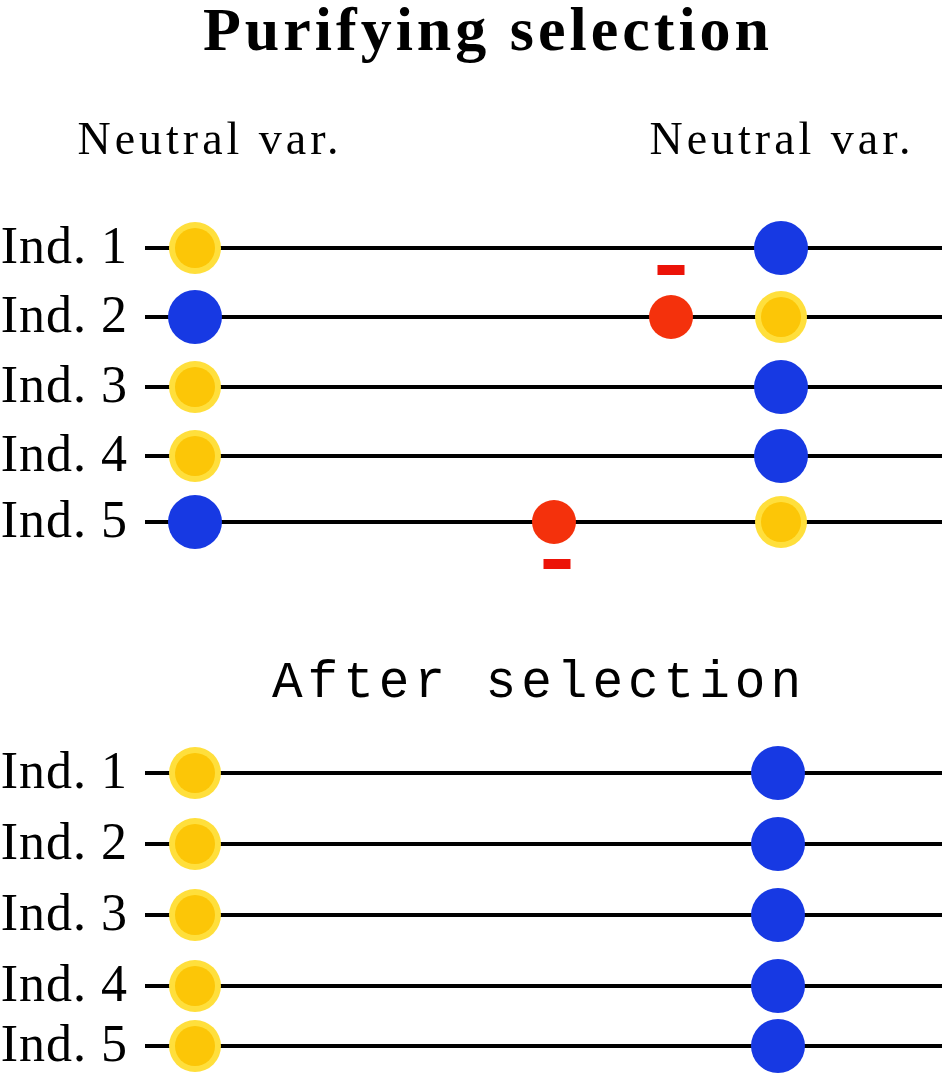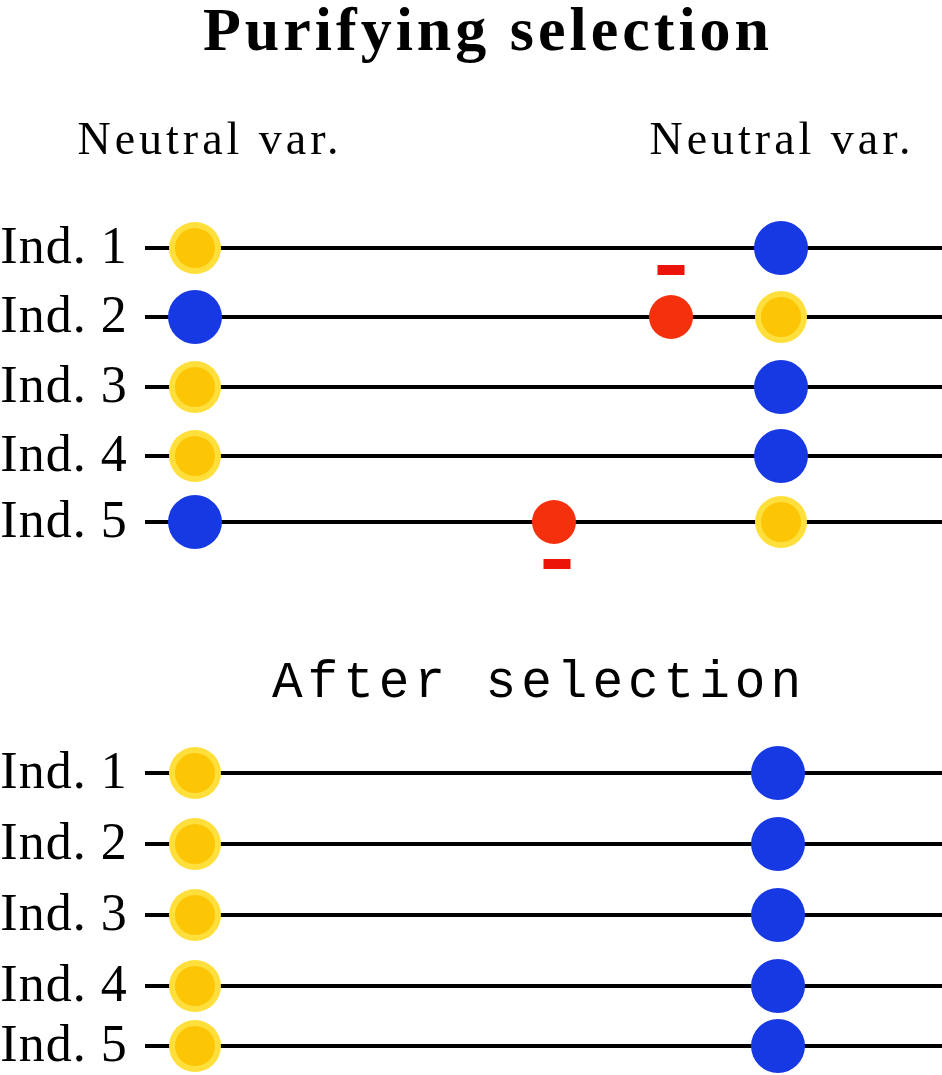--- a/index.html
+++ b/index.html
@@ -40,21 +40,21 @@
     font-size: 46px;
     letter-spacing: 4px;
     line-height: 1;
   }
   .col-header.left  { left: 210px; }
   .col-header.right { left: 782px; }
   .row-label {
     position: absolute;
     left: 0;
     width: 128px;
-    text-align: center;
+    text-align: right;
     transform: translateY(-54%);
     font-size: 52px;
     letter-spacing: 1px;
     line-height: 1;
     white-space: nowrap;
   }
   .h-line {
     position: absolute;
     height: 4px;
     background: #000000;

